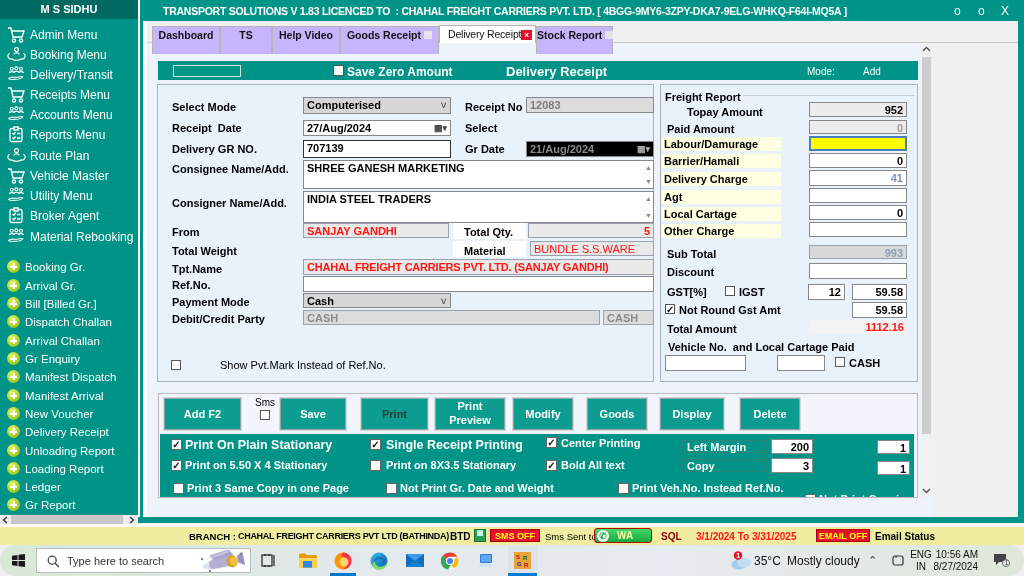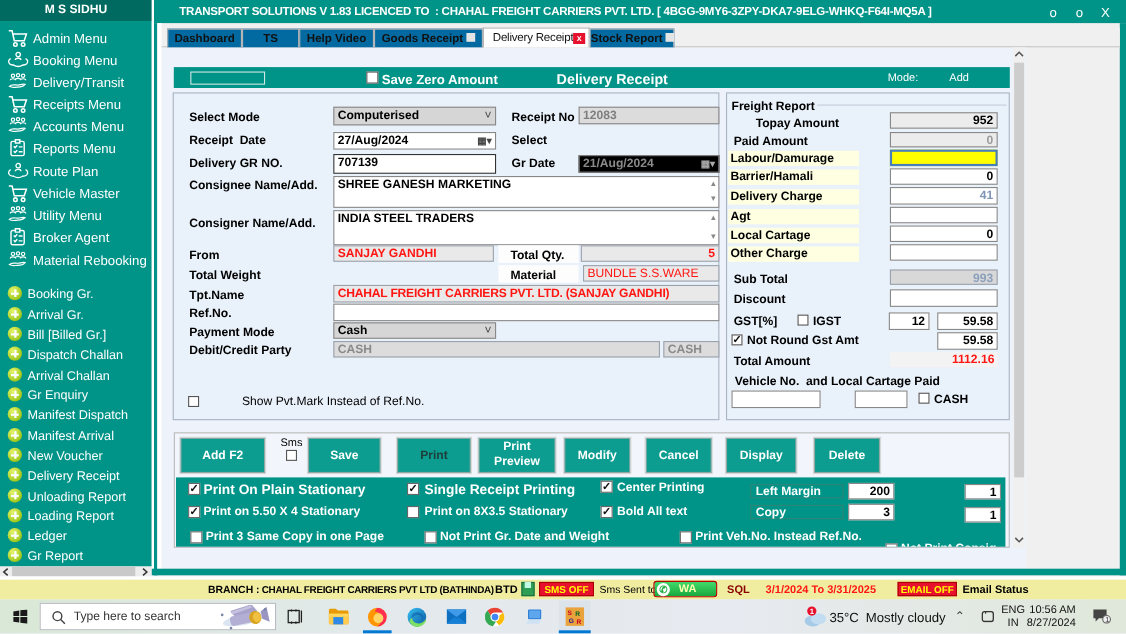--- a/index.html
+++ b/index.html
@@ -6,21 +6,21 @@
 html,body { width:1024px; height:576px; overflow:hidden; }
 body { position:relative; background:#f0f0f0; }
 .abs { position:absolute; }
 .b { font-weight:bold; }
 .teal { background:#009387; }
 .w { color:#fff; }
 .cb { display:inline-block; width:11px; height:11px; background:#fff; border:1px solid #555; vertical-align:middle; }
 .cb.ck::before { content:"✓"; display:block; font-size:10px; line-height:9px; color:#111; font-weight:bold; text-align:center; }
 .fld { position:absolute; border:1px solid #888; background:#fff; font-size:11px; font-weight:bold; color:#000; padding:1px 3px; line-height:13px; white-space:nowrap; overflow:hidden; }
 .lbl { position:absolute; font-size:11px; font-weight:bold; color:#000; white-space:nowrap; }
-.tab { position:absolute; top:1px; height:17px; background:#0369a1; border:1px solid #b5b5b5; border-bottom:none; color:#111; font-size:10.5px; font-weight:bold; text-align:center; line-height:16px; white-space:nowrap; }
+.tab { position:absolute; top:1px; height:28px; background:#c4b5fd; border:1px solid #b5b5b5; border-bottom:none; color:#111; font-size:10.5px; font-weight:bold; text-align:center; line-height:16px; white-space:nowrap; }
 .tab.active { background:#fff; top:0; height:18px; font-size:10.5px; font-weight:normal; letter-spacing:-0.2px; z-index:2; }
 .tab .rx { position:absolute; right:3px; top:4px; background:#e8112d; color:#fff; font-size:8px; font-weight:bold; width:11px; height:10px; line-height:10px; text-align:center; }
 .tab .tx { display:inline-block; background:#e4e4e4; width:8px; height:8px; margin-left:3px; }
 .mi { position:absolute; left:6px; color:#fff; font-size:12px; white-space:nowrap; height:20px; }
 .mi svg { vertical-align:middle; margin-right:3px; }
 .mi span { vertical-align:middle; }
 .pi { position:absolute; left:7px; color:#fff; font-size:11.5px; white-space:nowrap; }
 .pi .plus { display:inline-block; position:relative; width:13px; height:13px; border-radius:50%; background:radial-gradient(circle at 35% 30%,#e4f46a,#9cc417 75%); margin-right:5px; vertical-align:-2px; }
 .pi .plus::before { content:""; position:absolute; left:3px; top:5.5px; width:7px; height:2px; background:#fff; }
 .pi .plus::after { content:""; position:absolute; left:5.5px; top:3px; width:2px; height:7px; background:#fff; }
@@ -284,21 +284,21 @@
 
   <div class="abs" style="left:20px;top:393px;width:760px;height:105px;border:1px solid #b9b9b9;background:#f2f6fc;"></div>
 
   <div id="btnrow">
     <div class="btn" style="left:26px;width:77px;">Add F2</div>
     <div class="abs" style="left:115px;top:397px;width:24px;font-size:10px;color:#000;text-align:center;">Sms<br><span class="cb" style="width:10px;height:10px;margin-top:1px;"></span></div>
     <div class="btn" style="left:142px;width:66px;">Save</div>
     <div class="btn" style="left:223px;width:67px;color:#1d3d38;">Print</div>
     <div class="btn" style="left:297px;width:70px;line-height:14px;">Print<br>Preview</div>
     <div class="btn" style="left:375px;width:60px;">Modify</div>
-    <div class="btn" style="left:449px;width:60px;">Cancel</div>
+    <div class="btn" style="left:449px;width:60px;">Goods</div>
     <div class="btn" style="left:522px;width:64px;">Display</div>
     <div class="btn" style="left:602px;width:60px;">Delete</div>
   </div>
 
   <div class="abs teal" id="opanel" style="left:22px;top:434px;width:754px;height:63px;overflow:hidden;">
     <span class="ocb ck" style="left:11px;top:5px;"></span>
       <div class="olbl" style="left:25px;top:4px;font-size:12.5px;">Print On Plain Stationary</div>
     <span class="ocb ck" style="left:210px;top:5px;"></span>
       <div class="olbl" style="left:226px;top:4px;font-size:12.5px;">Single Receipt Printing</div>
     <span class="ocb ck" style="left:386px;top:3px;"></span>
@@ -348,21 +348,21 @@
   <div class="abs" style="left:594px;top:1px;width:58px;height:15px;background:linear-gradient(#42d96b,#18a93c);border:1px solid #b40000;border-radius:3px;">
      <span class="abs" style="left:2px;top:1px;width:12px;height:12px;border-radius:50%;background:#fff;color:#18a93c;font-size:9px;line-height:12px;text-align:center;">✆</span>
      <span class="abs" style="left:22px;top:1px;color:#ffffb0;font-size:10px;font-weight:bold;">WA</span>
   </div>
   <div class="abs" style="left:661px;top:4px;color:#8b0000;">SQL</div>
   <div class="abs" style="left:696px;top:4px;color:#ff1612;">3/1/2024 To 3/31/2025</div>
   <div class="abs" style="left:816px;top:2px;width:54px;height:13px;background:#e8112d;border:1px solid #a00;color:#ffff00;font-size:9px;text-align:center;line-height:12px;">EMAIL OFF</div>
   <div class="abs" style="left:875px;top:4px;">Email Status</div>
 </div>
 
-<div class="abs" id="taskbar" style="left:0;top:545px;width:1024px;height:31px;background:linear-gradient(90deg,#d9e8d6,#e3e9ec 35%,#e7eaf0 65%,#dfe8da);">
+<div class="abs" id="taskbar" style="left:0;top:545px;width:1024px;height:31px;background:linear-gradient(90deg,#d9e8d6,#e3e9ec 35%,#e7eaf0 65%,#dfe8da);border-radius:15px;">
 
   <svg class="abs" style="left:12px;top:9px;" width="13" height="13" viewBox="0 0 13 13">
       <g fill="#1a1a1a">
         <path d="M0 1.8 5.5 1v5H0z"></path>
         <path d="M6.5 0.8 13 0v6H6.5z"></path>
         <path d="M0 7h5.5v5L0 11.2z"></path>
         <path d="M6.5 7H13v6l-6.5-.8z"></path>
       </g>
     </svg>
 

